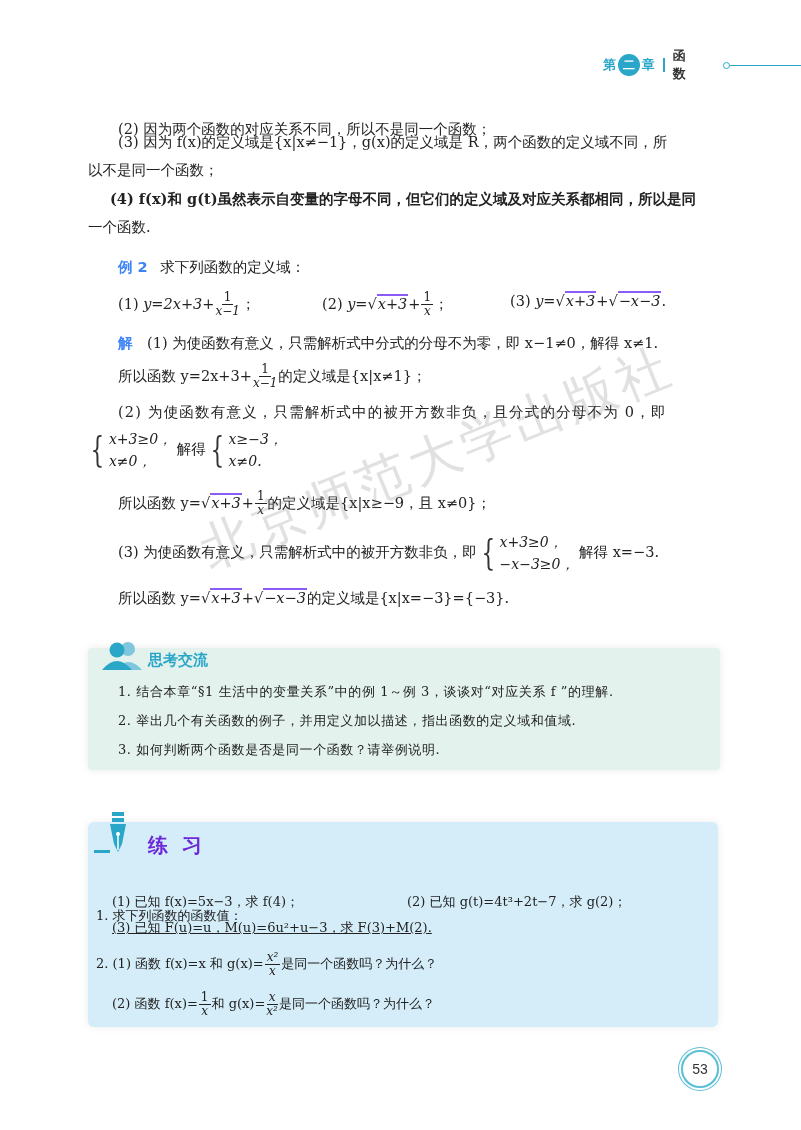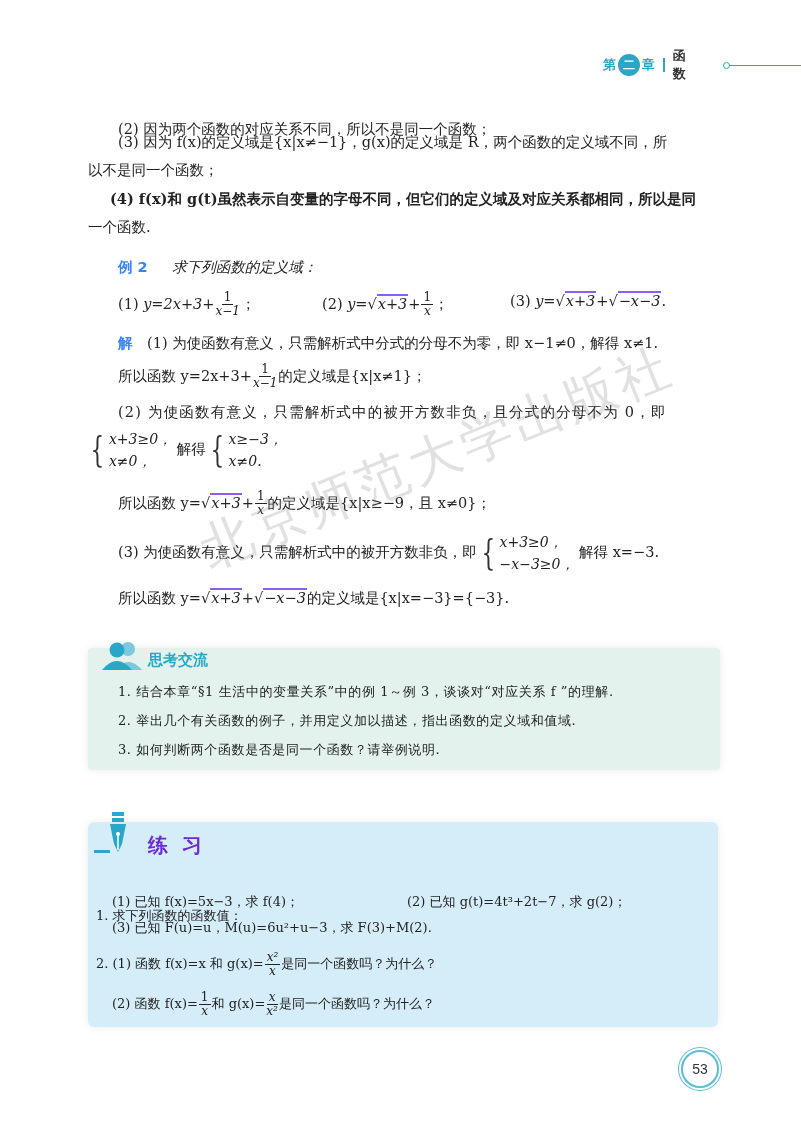--- a/index.html
+++ b/index.html
@@ -45,21 +45,21 @@
 </div>
 
 <div class="p" style="left:118px;top:103px;margin-top:16px;">(2) 因为两个函数的对应关系不同，所以不是同一个函数；</div>
 <div class="p" style="left:118px;top:132px;">(3) 因为 f(x)的定义域是{x|x≠−1}，g(x)的定义域是 R，两个函数的定义域不同，所</div>
 <div class="p" style="left:88px;top:160px;">以不是同一个函数；</div>
 <div class="p" style="left:110px;top:189px;font-weight:bold;">(4) f(x)和 g(t)虽然表示自变量的字母不同，但它们的定义域及对应关系都相同，所以是同</div>
 <div class="p" style="left:88px;top:217px;">一个函数.</div>
 
 <div class="p" style="left:118px;top:257px;">
   <span class="label-blue">例 2</span>
-  <span style="margin-left:20px;font-style:italic;">求下列函数的定义域：</span>
+  <span style="margin-left:8px;">求下列函数的定义域：</span>
 </div>
 
 <div class="p" style="left:118px;top:291px;">
   <span>(1)</span>
   <span class="i">y=2x+3+</span><span class="frac">
       <span class="n">1</span>
       <span class="i">x−1</span>
     </span><span>；</span>
 </div>
 <div class="p" style="left:322px;top:291px;">
@@ -141,21 +141,21 @@
   <rect x="20" y="8" width="12" height="4" fill="#2aa7c8"></rect>
   <path d="M18 14 H34 L30 34 L26 42 L22 34 Z" fill="#2aa7c8"></path>
   <line x1="26" y1="22" x2="26" y2="40" stroke="#fff" stroke-width="1.5"></line>
   <circle cx="26" cy="24" r="2" fill="#fff"></circle>
   <rect x="2" y="40" width="16" height="3" fill="#2aa7c8"></rect>
 </svg>
 <div class="practice-title">练习</div>
 <div class="p sm" style="left:96px;top:866px;margin-top:40px;">1. 求下列函数的函数值：</div>
 <div class="p sm" style="left:112px;top:892px;text-align:right;">(1) 已知 f(x)=5x−3，求 f(4)；</div>
 <div class="p sm" style="left:407px;top:892px;">(2) 已知 g(t)=4t³+2t−7，求 g(2)；</div>
-<div class="p sm" style="left:112px;top:918px;">(3) 已知 F(u)=u，M(u)=6u²+u−3，求 F(3)+M(2).</div>
+<div class="p sm" style="left:112px;top:918px;text-decoration:underline;">(3) 已知 F(u)=u，M(u)=6u²+u−3，求 F(3)+M(2).</div>
 <div class="p sm" style="left:96px;top:951px;">
   <span>2. (1) 函数 f(x)=x 和 g(x)=</span><span class="frac">
       <span class="n i">x²</span>
       <span class="i">x</span>
     </span><span>是同一个函数吗？为什么？</span>
 </div>
 <div class="p sm" style="left:112px;top:991px;">
   <span>(2) 函数 f(x)=</span><span class="frac">
       <span class="n">1</span>
       <span class="i">x</span>

